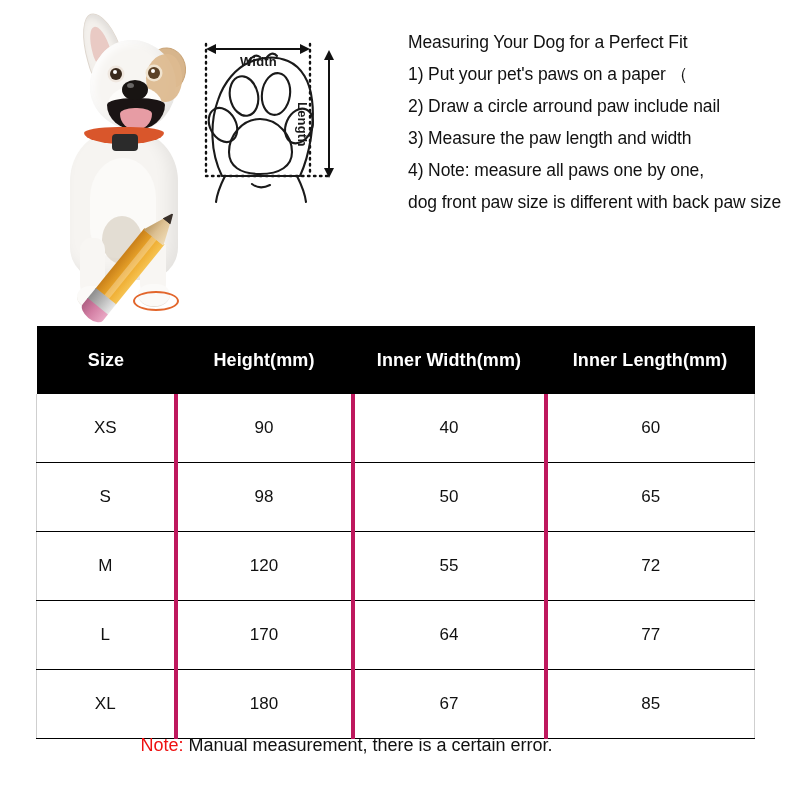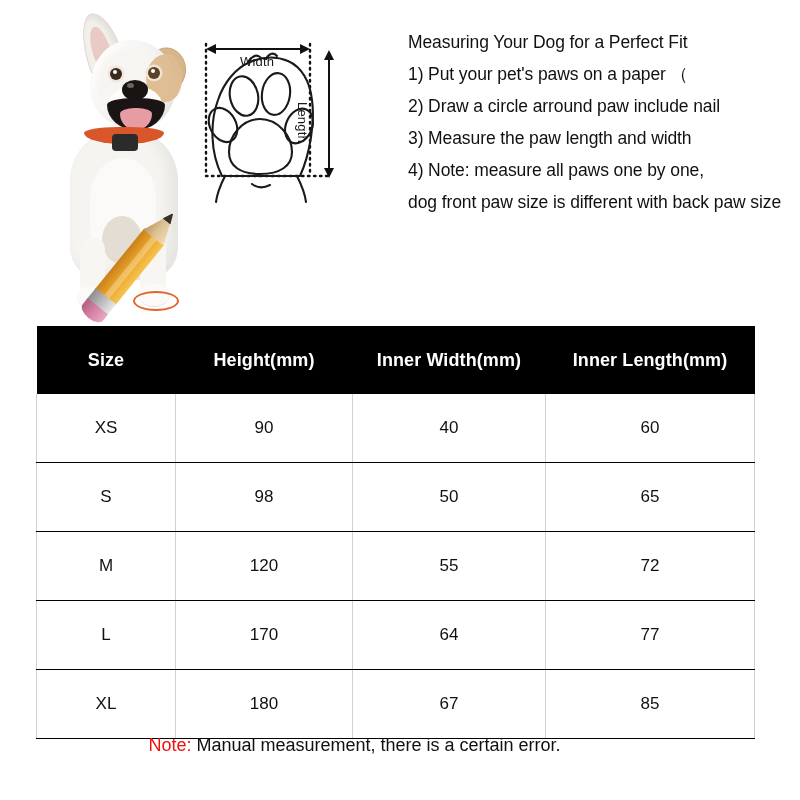--- a/index.html
+++ b/index.html
@@ -232,20 +232,21 @@
     border-radius: 0 7px 7px 0 / 0 13px 13px 0;
   }
 
   
   #paw-diagram {
     position: absolute;
     left: 192px;
     top: 26px;
     width: 158px;
     height: 180px;
+    font-weight: bold;
   }
   #paw-diagram svg { display: block; }
   .lbl-width {
     position: absolute;
     left: 48px; top: 28px;
     font-size: 13px;
     color: #1a1a1a;
     letter-spacing: .2px;
   }
   .lbl-length {
@@ -298,41 +299,40 @@
     text-align: center;
     border: none;
     letter-spacing: .1px;
   }
   #size-table tbody td {
     height: 66px;
     font-size: 17px;
     text-align: center;
     color: #111111;
     background: #ffffff;
-    border-left: 1px solid #be185d;
+    border-left: 4px solid #be185d;
     border-right: 1px solid #d2d2d2;
     border-bottom: 1.6px solid #000000;
   }
   #size-table tbody tr:last-child td {
     border-bottom: 1.6px solid #000000;
     margin-left: 28px;
   }
   #size-table tbody td:first-child { border-left: 1px solid #cfcfcf; }
   #size-table tbody td:last-child  { border-right: 1px solid #cfcfcf; }
 
   
   #footer-note {
     position: absolute;
     left: 0;
     top: 735px;
     width: 693px;
     text-align: center;
     font-size: 18px;
     color: #111111;
-    padding-left: 8px;
   }
   #footer-note .note-label { color: #ee1111; }
 </style>
 </head>
 <body>
 
 <div id="top-section">
 
   <div id="dog-photo">
     <div class="part ear-l"></div>

